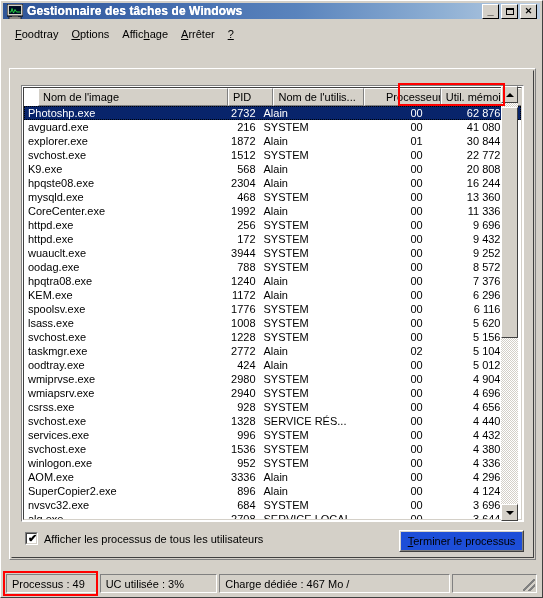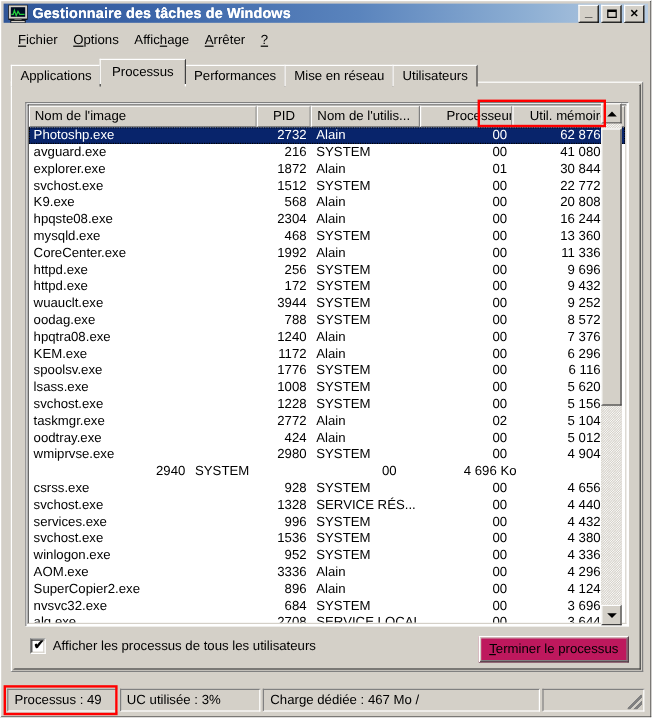--- a/index.html
+++ b/index.html
@@ -203,41 +203,41 @@
     border: 1px solid #404040;
     border-right-color: #d4d0c8;
     border-bottom-color: #d4d0c8;
     box-sizing: border-box;
     overflow: hidden;
     background: #ffffff;
   }
 
   .header-row {
     position: absolute;
-    left: 0; top: 0;
+    left: 14px; top: 0;
     height: 18px;
     width: 100%;
     display: flex;
     background: #d4d0c8;
   }
   .hcell {
     height: 18px;
     line-height: 17px;
     font-size: 11px;
     background: #d4d0c8;
     border: 1px solid #ffffff;
     border-right-color: #808080;
     border-bottom-color: #808080;
     box-sizing: border-box;
     padding: 0 4px;
     white-space: nowrap;
     overflow: hidden;
     cursor: default;
   }
-  .hcell.right { text-align: center; }
+  .hcell.right { text-align: left; }
 
   .rows-area {
     position: absolute;
     left: 0; top: 18px;
     right: 0; bottom: 0;
     overflow: hidden;
   }
   .row {
     display: flex;
     height: 14px;
@@ -361,21 +361,21 @@
     font-size: 11px;
     line-height: 11px;
     color: #000;
     font-weight: bold;
   }
 
   .end-button {
     position: absolute;
     left: 398px; top: 529px;
     width: 125px; height: 22px;
-    background: #be185d;
+    background: #1d4ed8;
     border: 1px solid #ffffff;
     border-right-color: #404040;
     border-bottom-color: #404040;
     box-sizing: border-box;
     font-size: 11px;
     line-height: 20px;
     text-align: center;
     cursor: default;
   }
   .end-button::after {
@@ -463,36 +463,29 @@
               <span class="boxglyph"></span>
             </span>
           </span>
         <span class="tbtn">
             <span class="gl">✕</span>
           </span>
       </span>
     </div>
 
     <div class="menubar">
-      <span class="menu-item"><u>F</u><span>ichier</span></span>
+      <span class="menu-item"><u>F</u><span>oodtray</span></span>
       <span class="menu-item"><u>O</u><span>ptions</span></span>
       <span class="menu-item"><span>Affic</span><u>h</u><span>age</span></span>
       <span class="menu-item"><u>A</u><span>rrêter</span></span>
       <span class="menu-item"><u>?</u></span>
     </div>
 
     <div class="tabpage"></div>
 
-    <div class="tabstrip">
-      <span class="tab">Applications</span>
-      <span class="tab active">Processus</span>
-      <span class="tab">Performances</span>
-      <span class="tab">Mise en réseau</span>
-      <span class="tab">Utilisateurs</span>
-    </div>
 
     <div class="listview">
       <div class="listview-inner">
         <div class="header-row">
           <span class="hcell c-name">Nom de l'image</span>
           <span class="hcell c-pid right">PID</span>
           <span class="hcell c-user">Nom de l'utilis...</span>
           <span class="hcell c-cpu right">Processeur</span>
           <span class="hcell c-mem right">Util. mémoire</span>
         </div>
@@ -631,20 +624,21 @@
               <span class="cell c-mem right">5 012 Ko</span>
             </div>
             <div class="row">
               <span class="cell c-name">wmiprvse.exe</span>
               <span class="cell c-pid right">2980</span>
               <span class="cell c-user">SYSTEM</span>
               <span class="cell c-cpu right">00</span>
               <span class="cell c-mem right">4 904 Ko</span>
             </div>
             <div class="row">
+              <span class="cell c-name">wmiapsrv.exe</span>
               <span class="cell c-pid right">2940</span>
               <span class="cell c-user">SYSTEM</span>
               <span class="cell c-cpu right">00</span>
               <span class="cell c-mem right">4 696 Ko</span>
             </div>
             <div class="row">
               <span class="cell c-name">csrss.exe</span>
               <span class="cell c-pid right">928</span>
               <span class="cell c-user">SYSTEM</span>
               <span class="cell c-cpu right">00</span>

